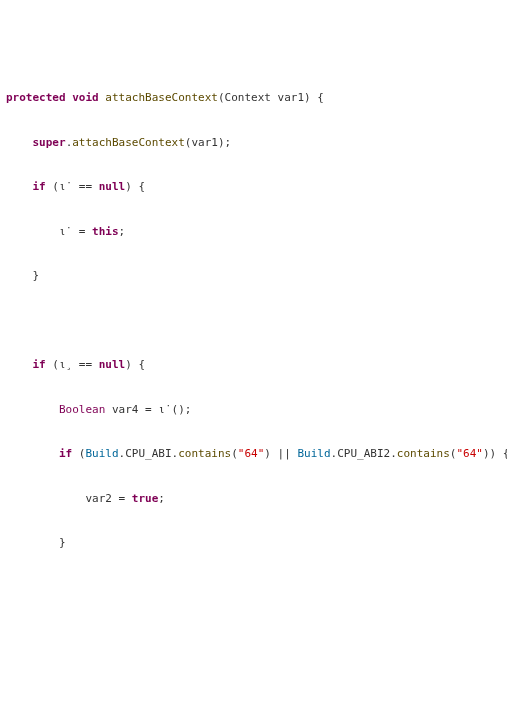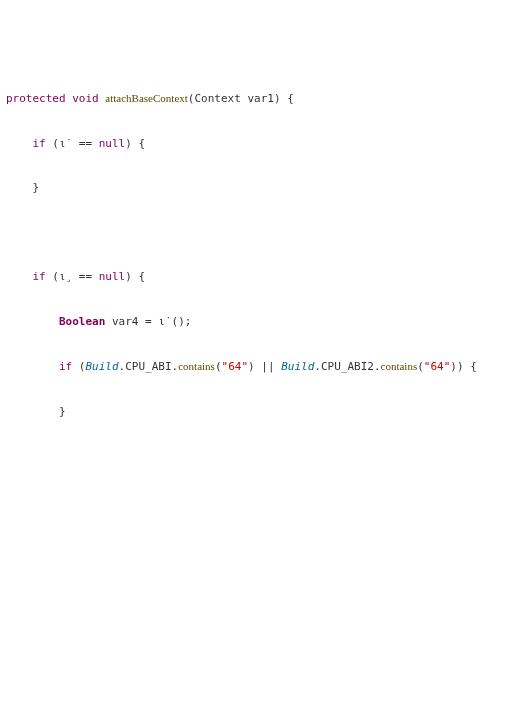--- a/index.html
+++ b/index.html
@@ -9,39 +9,42 @@
     font-size: 11px;
     line-height: 1.35;
     color: #333;
     white-space: pre;
     width: 507px;
   }
   #code-pane {
     padding: 2px 6px 6px 6px;
     background: #fff;
   }
-  .kw   { color: #7f0055; font-weight: normal; }    
-  .type { color: #7f0055; font-weight: bold; }    
-  .cls  { color: #006699; font-style: italic; }                       
-  .func { color: #5c4a00; font-family: Liberation Serif, serif; }                       
+  .kw   { color: #7f0055; font-weight: bold; }    
+  .type { color: #7f0055; font-weight: normal; }    
+  .cls  { color: #006699; }                       
+  .func { color: #5c4a00; }                       
   .str  { color: #c80000; }
 </style>
 </head>
 <body>
 
 
 
 <div id="code-pane">
   <div><span class="kw">protected void</span> <span class="func">attachBaseContext</span>(<span>Context var1</span>) {</div>
+  <div>    <span class="kw">super</span>.<span class="func">attachBaseContext</span>(<span>var1</span>);</div>
   <div>    <span class="kw">if</span> (<span>ι</span>˙ == <span class="kw">null</span>) {</div>
+  <div>        <span>ι</span>˙ = <span class="kw">this</span>;</div>
   <div>    }</div>
   <div>&nbsp;</div>
   <div>    <span class="kw">if</span> (<span>ι¸</span> == <span class="kw">null</span>) {</div>
   <div>        <span class="type">Boolean</span> var4 = <span>ι</span>˙();</div>
   <div>        <span class="kw">if</span> (<span class="cls">Build</span>.<span>CPU_ABI</span>.<span class="func">contains</span>(<span class="str">"64"</span>) || <span class="cls">Build</span>.<span>CPU_ABI2</span>.<span class="func">contains</span>(<span class="str">"64"</span>)) {</div>
+  <div>            var2 = <span class="kw">true</span>;</div>
   <div>        }</div>
   
   
   
   
   
   
   
   
   

